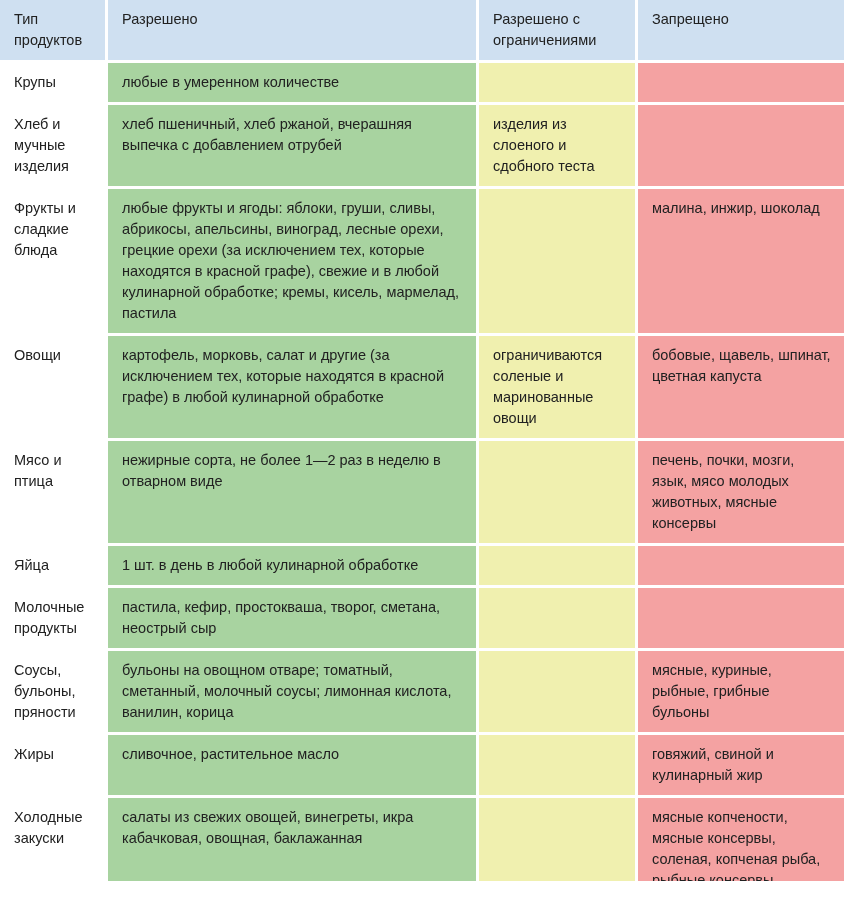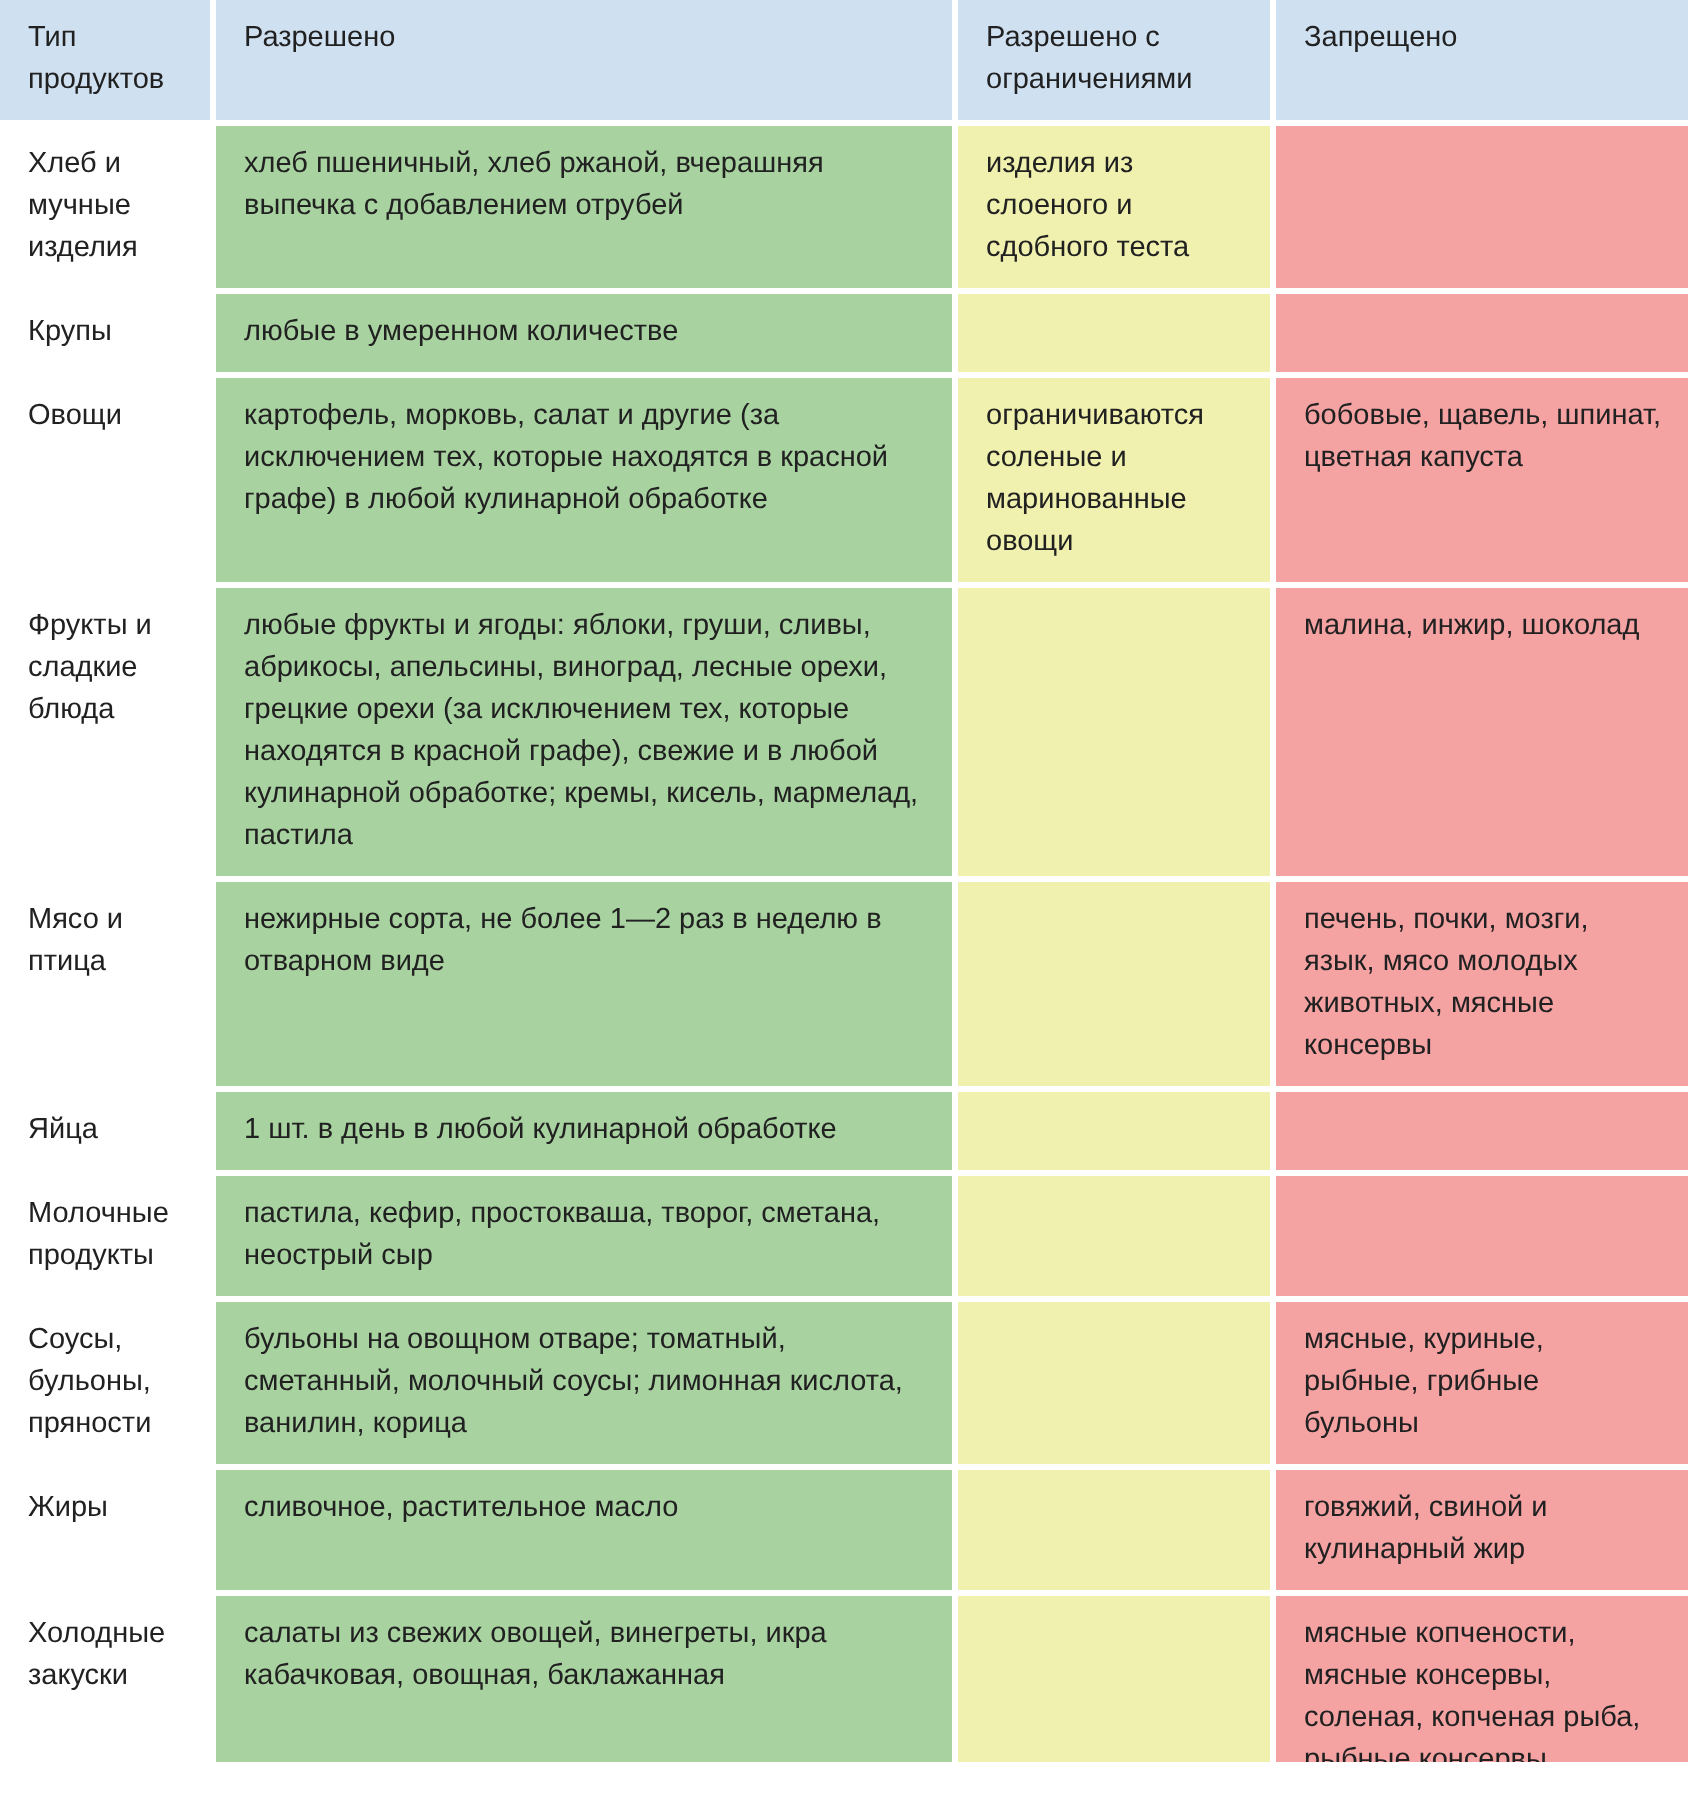--- a/index.html
+++ b/index.html
@@ -67,43 +67,43 @@
     </colgroup>
     <thead>
       <tr style="height:56px">
         <th class="header-cell header-type">Тип продуктов</th>
         <th class="header-cell">Разрешено</th>
         <th class="header-cell">Разрешено с ограничениями</th>
         <th class="header-cell">Запрещено</th>
       </tr>
     </thead>
     <tbody>
+        <tr style="height: 38px;">
+          <td class="row-label-cell">Крупы</td>
+          <td class="allowed-cell">любые в умеренном количестве</td>
+          <td class="restricted-cell"></td>
+          <td class="forbidden-cell"></td>
+        </tr>
         <tr style="height: 76px;">
           <td class="row-label-cell">Хлеб и мучные изделия</td>
           <td class="allowed-cell">хлеб пшеничный, хлеб ржаной, вчерашняя выпечка с добавлением отрубей</td>
           <td class="restricted-cell">изделия из слоеного и сдобного теста</td>
           <td class="forbidden-cell"></td>
         </tr>
-        <tr style="height: 38px;">
-          <td class="row-label-cell">Крупы</td>
-          <td class="allowed-cell">любые в умеренном количестве</td>
+        <tr style="height: 128px;">
+          <td class="row-label-cell">Фрукты и сладкие блюда</td>
+          <td class="allowed-cell">любые фрукты и ягоды: яблоки, груши, сливы, абрикосы, апельсины, виноград, лесные орехи, грецкие орехи (за исключением тех, которые находятся в красной графе), свежие и в любой кулинарной обработке; кремы, кисель, мармелад, пастила</td>
           <td class="restricted-cell"></td>
-          <td class="forbidden-cell"></td>
+          <td class="forbidden-cell">малина, инжир, шоколад</td>
         </tr>
         <tr style="height: 74px;">
           <td class="row-label-cell">Овощи</td>
           <td class="allowed-cell">картофель, морковь, салат и другие (за исключением тех, которые находятся в красной графе) в любой кулинарной обработке</td>
           <td class="restricted-cell">ограничиваются соленые и маринованные овощи</td>
           <td class="forbidden-cell">бобовые, щавель, шпинат, цветная капуста</td>
-        </tr>
-        <tr style="height: 128px;">
-          <td class="row-label-cell">Фрукты и сладкие блюда</td>
-          <td class="allowed-cell">любые фрукты и ягоды: яблоки, груши, сливы, абрикосы, апельсины, виноград, лесные орехи, грецкие орехи (за исключением тех, которые находятся в красной графе), свежие и в любой кулинарной обработке; кремы, кисель, мармелад, пастила</td>
-          <td class="restricted-cell"></td>
-          <td class="forbidden-cell">малина, инжир, шоколад</td>
         </tr>
         <tr style="height: 70px; margin-left: 24px;">
           <td class="row-label-cell">Мясо и птица</td>
           <td class="allowed-cell">нежирные сорта, не более 1—2 раз в неделю в отварном виде</td>
           <td class="restricted-cell"></td>
           <td class="forbidden-cell">печень, почки, мозги, язык, мясо молодых животных, мясные консервы</td>
         </tr>
         <tr style="height: 37px;">
           <td class="row-label-cell">Яйца</td>
           <td class="allowed-cell">1 шт. в день в любой кулинарной обработке</td>

